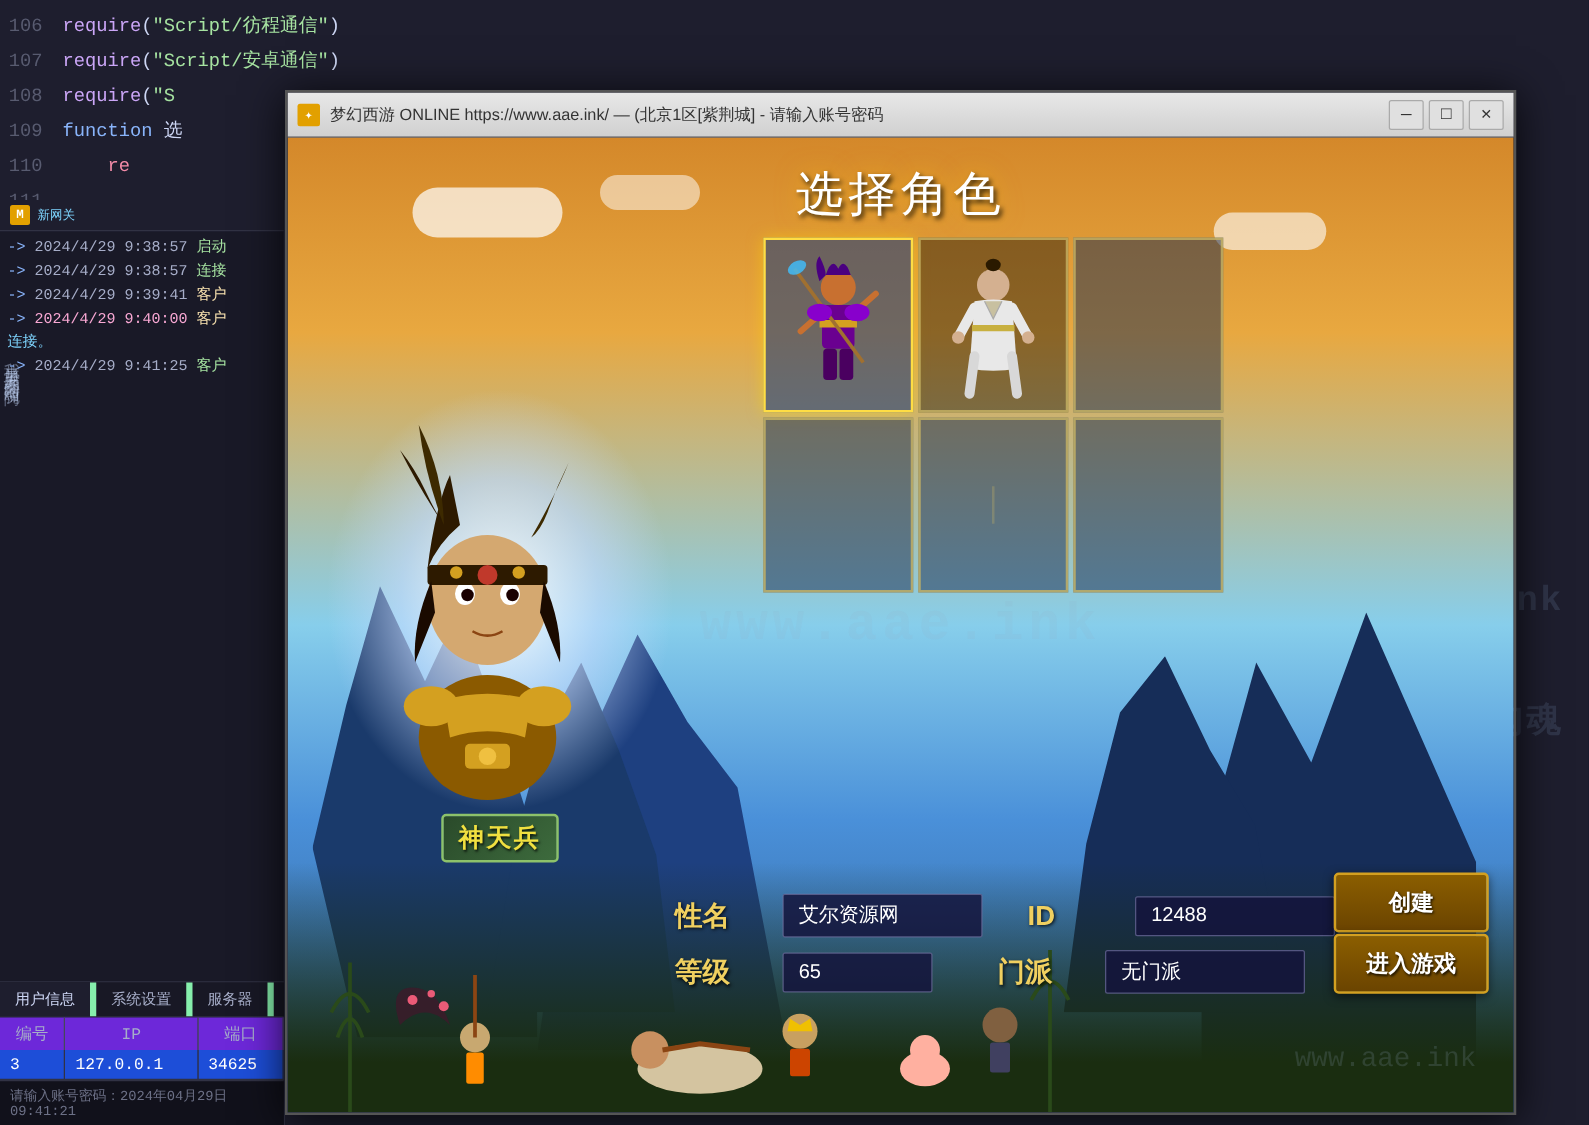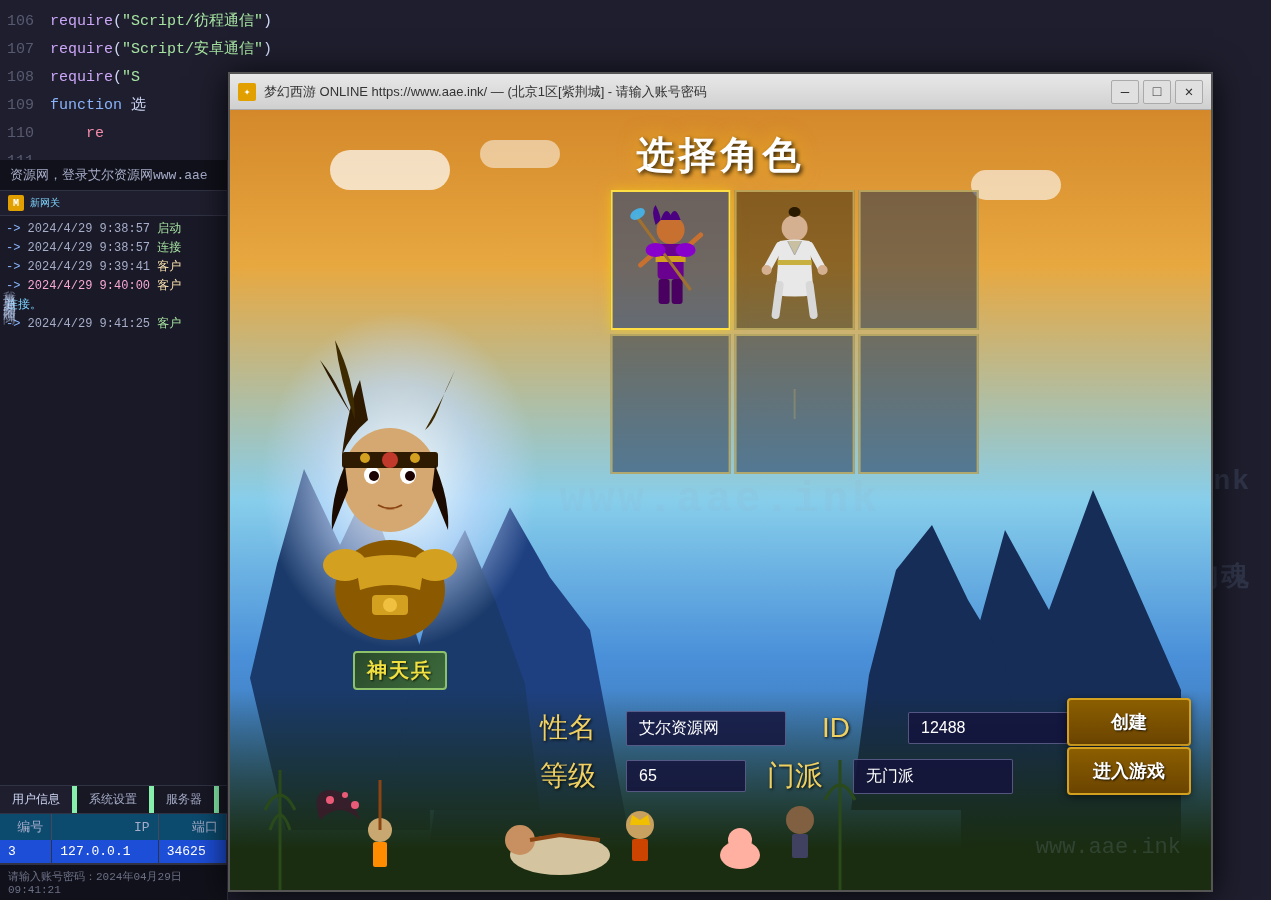--- a/index.html
+++ b/index.html
@@ -111,24 +111,24 @@
       color: #cdd6f4;
     }
 
     .data-table {
       width: 100%;
       border-collapse: collapse;
       font-size: 13px;
     }
 
     .data-table th {
-      background: #0c4a6e;
+      background: #6d28d9;
       color: #a6adc8;
       padding: 4px 8px;
-      text-align: right;
+      text-align: center;
       border-right: 1px solid #45475a;
       font-weight: normal;
     }
 
     .data-table td {
       padding: 4px 8px;
       border-bottom: 1px solid #313244;
       border-right: 1px solid #313244;
       color: #cdd6f4;
     }
@@ -300,21 +300,21 @@
       border-radius: 15px;
     }
 
     
     .char-select-title {
       position: absolute;
       top: 20px;
       left: 50%;
       transform: translateX(-50%);
       font-size: 38px;
-      font-weight: bold;
+      font-weight: normal;
       color: #fff;
       text-shadow: 2px 2px 4px rgba(0,0,0,0.8), 0 0 20px rgba(255,200,0,0.5);
       font-family: 'Microsoft YaHei', 'SimHei', sans-serif;
       letter-spacing: 4px;
       white-space: nowrap;
     }
 
     
     .char-grid {
       position: absolute;
@@ -406,22 +406,22 @@
       gap: 10px;
     }
 
     .info-row {
       display: flex;
       align-items: center;
       gap: 16px;
     }
 
     .info-label {
-      font-size: 28px;
-      font-weight: normal;
+      font-size: 22px;
+      font-weight: bold;
       color: #f0d060;
       font-family: 'Microsoft YaHei', sans-serif;
       text-shadow: 1px 1px 3px rgba(0,0,0,0.9);
       min-width: 70px;
     }
 
     .info-input {
       background: rgba(20, 20, 60, 0.85);
       border: 1px solid rgba(150, 150, 200, 0.5);
       color: #fff;
@@ -532,23 +532,20 @@
       </span>
     </div>
     <div class="code-line">
       <span class="line-num">111</span>
       <span class="line-content"></span>
     </div>
   </div>
 </div>
 
 <div class="left-panel">
-  <div class="panel-header">
-    <span>资源网，登录艾尔资源网www.aae</span>
-  </div>
 
   <div style="background:#1e1e2e; padding:4px 8px; border-bottom:1px solid #313244; display:flex; align-items:center; gap:6px;">
     <span style="width:16px; height:16px; background:#e2a000; border-radius:2px; display:inline-flex; align-items:center; justify-content:center; font-size:10px; color:white; font-weight:bold;">M</span>
     <span style="color:#7dd3fc; font-size:10px; font-family:Liberation Sans, sans-serif;">新网关</span>
   </div>
 
   <div class="log-area">
     <div class="log-entry">
       <span class="log-arrow">-&gt;</span>
       <span style="color:#a6adc8;">2024/4/29 9:38:57</span>
@@ -799,21 +796,21 @@
     <div class="char-info-bar">
       <div class="info-row">
         <span class="info-label">性名</span>
         <div class="info-input wide">艾尔资源网</div>
         <span class="info-label" style="margin-left:20px;">ID</span>
         <div class="info-input wide">12488</div>
       </div>
       <div class="info-row">
         <span class="info-label">等级</span>
         <div class="info-input">65</div>
-        <span class="info-label" style="margin-left:5px;">门派</span>
+        <span class="info-label" style="margin-left:36px;">门派</span>
         <div class="info-input wide">无门派</div>
       </div>
     </div>
 
     <div class="action-buttons">
       <button class="game-btn">创建</button>
       <button class="game-btn">进入游戏</button>
     </div>
   </div>
 </div>

